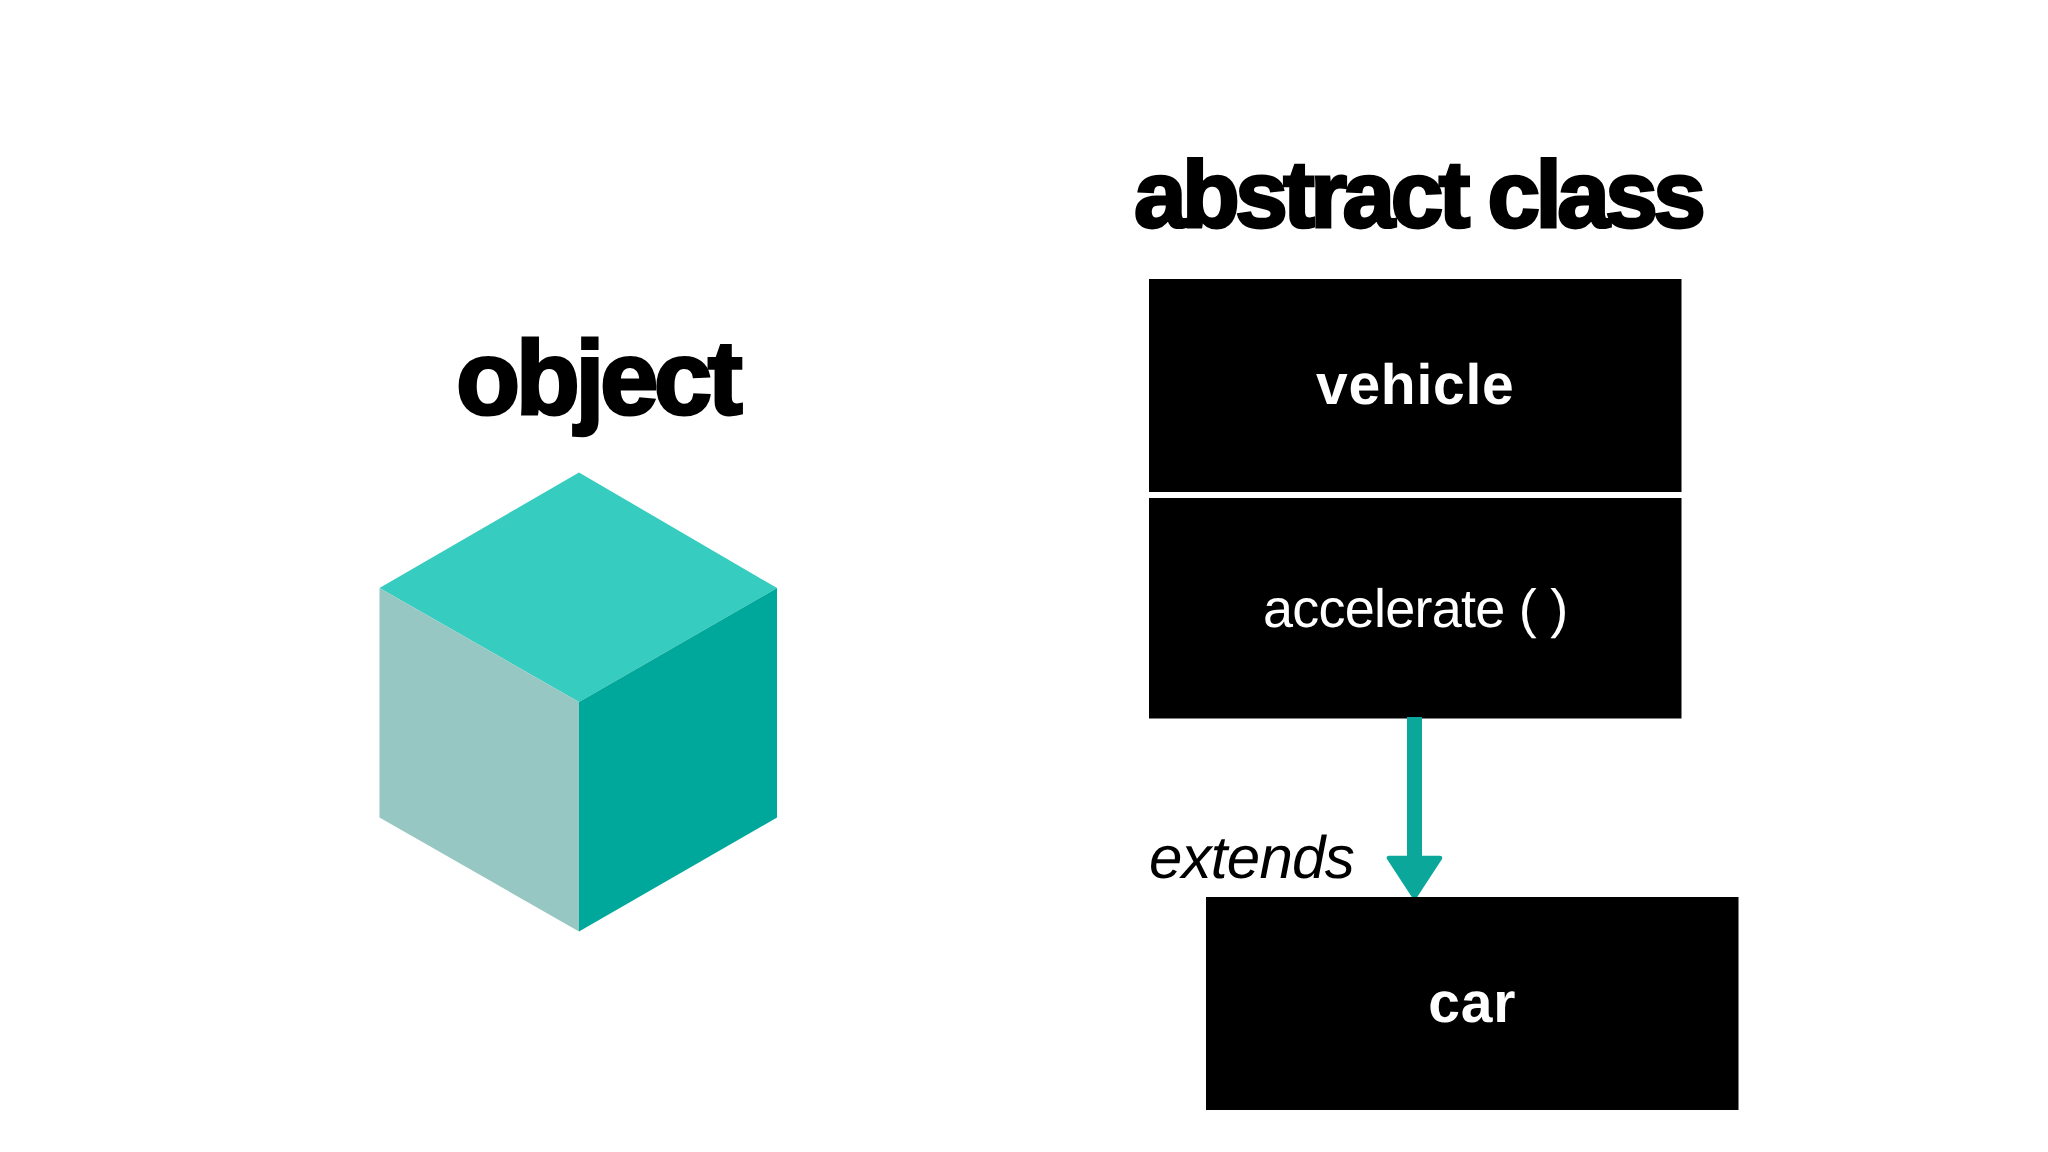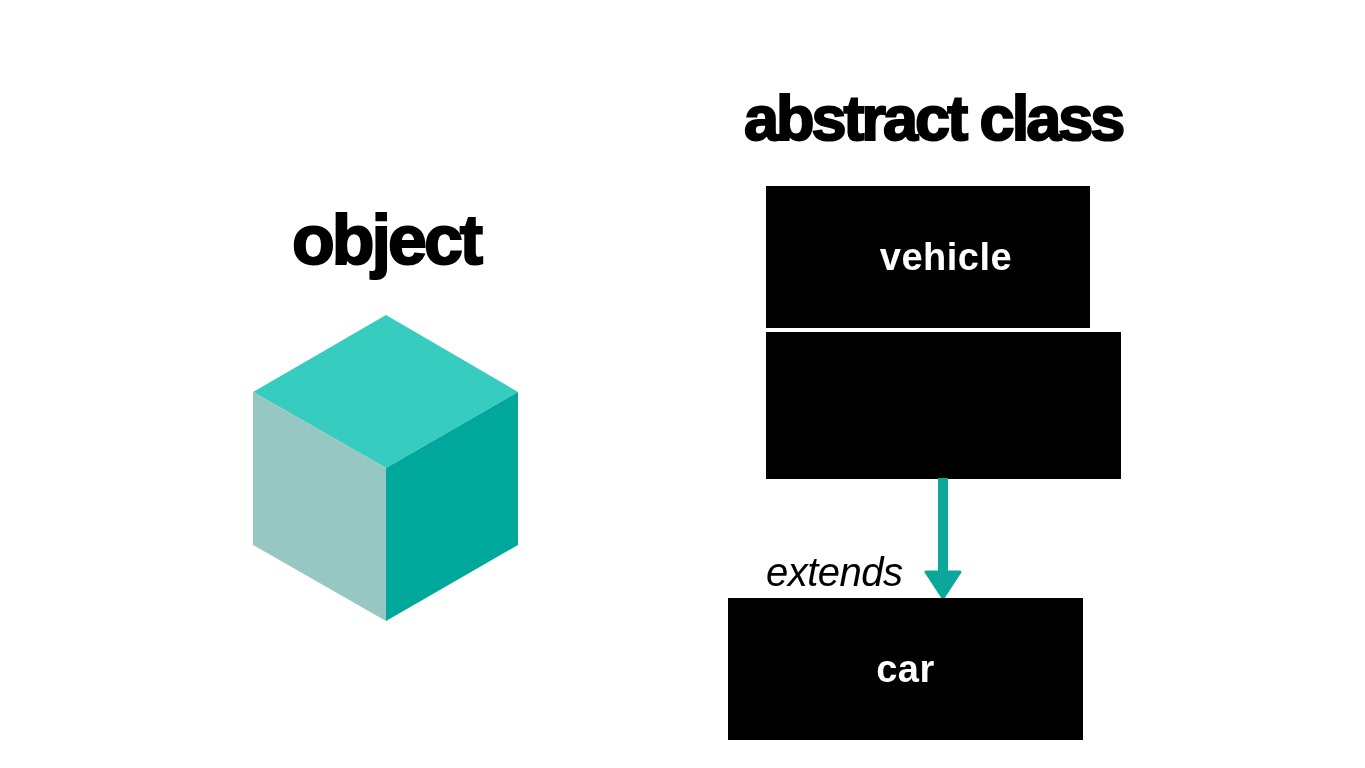--- a/index.html
+++ b/index.html
@@ -2,37 +2,37 @@
 <html><head>
   <meta charset="utf-8">
   <style>
     html, body { margin: 0; padding: 0; }
     body {
       width: 1365px; height: 768px; background: #ffffff;
       position: relative; overflow: hidden;
       font-family: "Liberation Sans", sans-serif;
     }
     .heading {
-      position: absolute; margin: 0;
+      position: absolute; margin: 12px;
       font-family: "Liberation Sans", sans-serif;
       font-weight: 900; color: #000; white-space: nowrap;
       letter-spacing: -3px;
       -webkit-text-stroke: 2px #000;
     }
     #object-title { left: 292px; top: 200px; font-size: 70px; line-height: 80px; }
     #abstract-title { left: 744px; top: 78px; font-size: 63px; line-height: 80px; }
     #cube { position: absolute; left: 240px; top: 300px; }
     .box {
       position: absolute; background: #000; color: #fff;
       display: flex; align-items: center; justify-content: center;
       flex-direction: column; text-align: center;
     }
-    #vehicle-box { left: 766px; top: 186px; width: 288px; height: 142px; padding-left: 36px; }
+    #vehicle-box { left: 766px; top: 186px; width: 355px; height: 142px; }
     #methods-box { left: 766px; top: 332px; width: 355px; height: 147px; }
-    #car-box { left: 728px; top: 598px; width: 355px; height: 142px; }
+    #car-box { left: 804px; top: 598px; width: 355px; height: 142px; }
     .box-title { font-weight: 700; font-size: 38px; letter-spacing: 0.5px; }
     .method { font-size: 36px; line-height: 56px; letter-spacing: -0.5px; }
     #extends-label {
       position: absolute; left: 766px; top: 513px;
       font-style: italic; font-size: 40px; color: #000;
       letter-spacing: -0.5px; line-height: 52px; margin-top: 33px;
     }
     #arrow { position: absolute; left: 920px; top: 478px; }
   </style>
 </head>
@@ -46,20 +46,21 @@
   <polygon points="386,468 518,392 518,545 386,621" fill="#00A89C"></polygon>
 </svg>
 
 <h1 class="heading" id="abstract-title">abstract class</h1>
 
 <div class="box" id="vehicle-box">
   <span class="box-title">vehicle</span>
 </div>
 
 <div class="box" id="methods-box">
+  <span class="method">accelerate ( )</span>
 </div>
 
 <svg id="arrow" width="44" height="122" viewBox="920 478 44 122">
   <rect x="938" y="478" width="10" height="98" fill="#0BA79A"></rect>
   <polygon points="926,572 960,572 943,598" fill="#0BA79A" stroke="#0BA79A" stroke-width="3" stroke-linejoin="round"></polygon>
 </svg>
 
 <span id="extends-label">extends</span>
 
 <div class="box" id="car-box">

